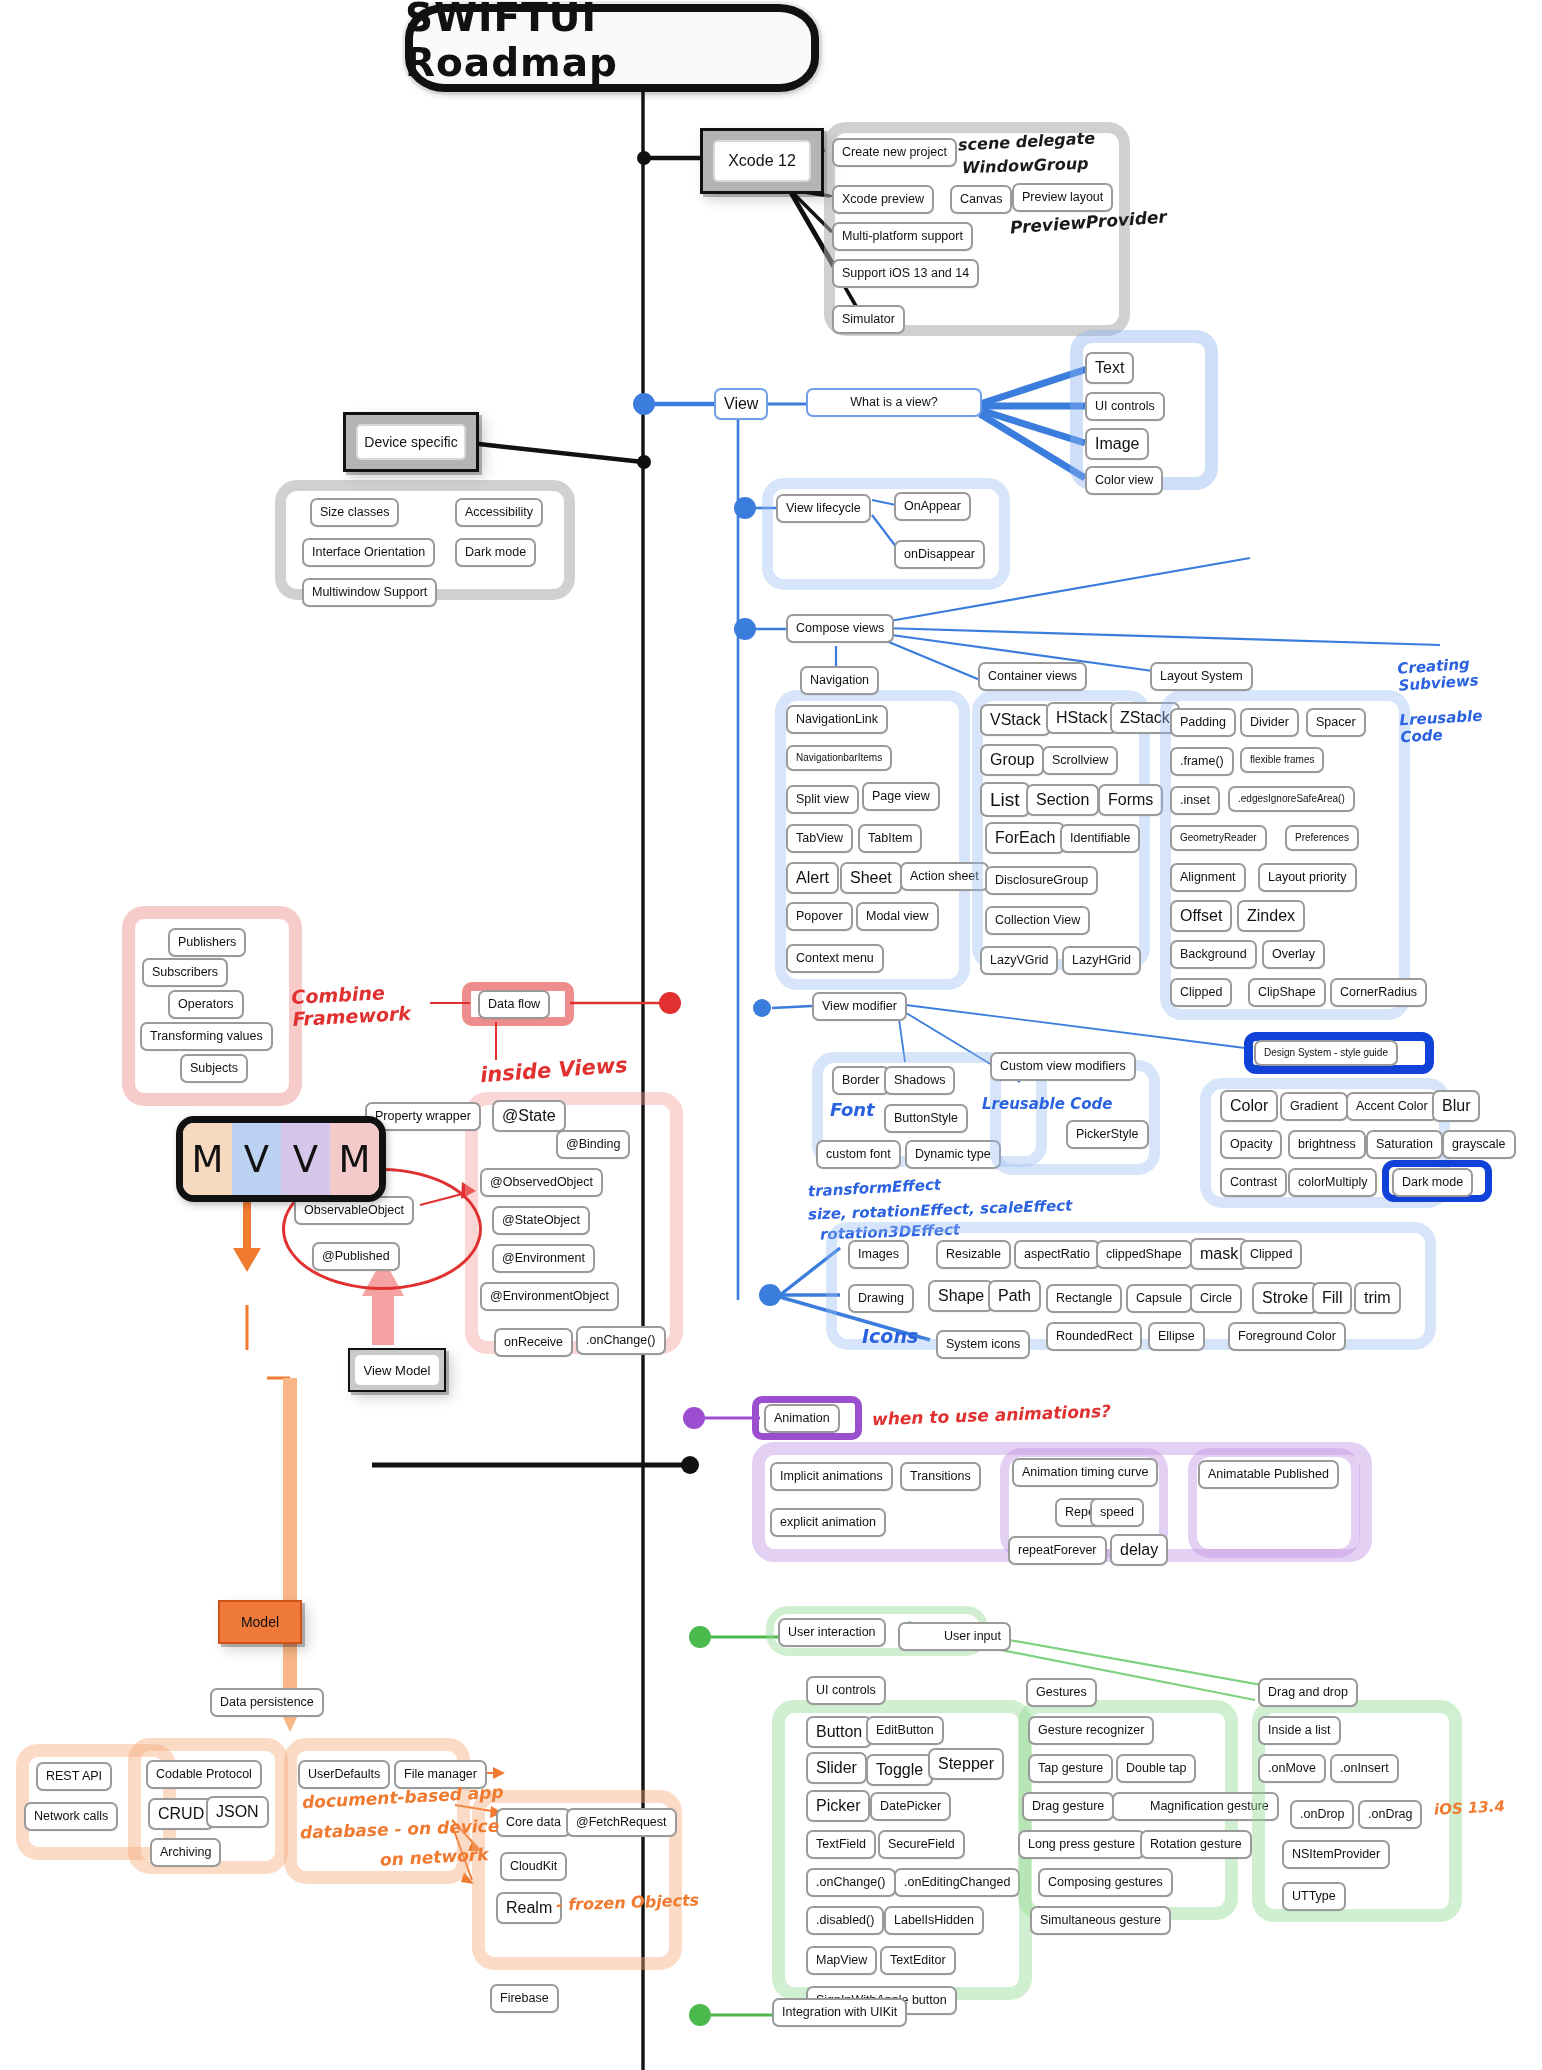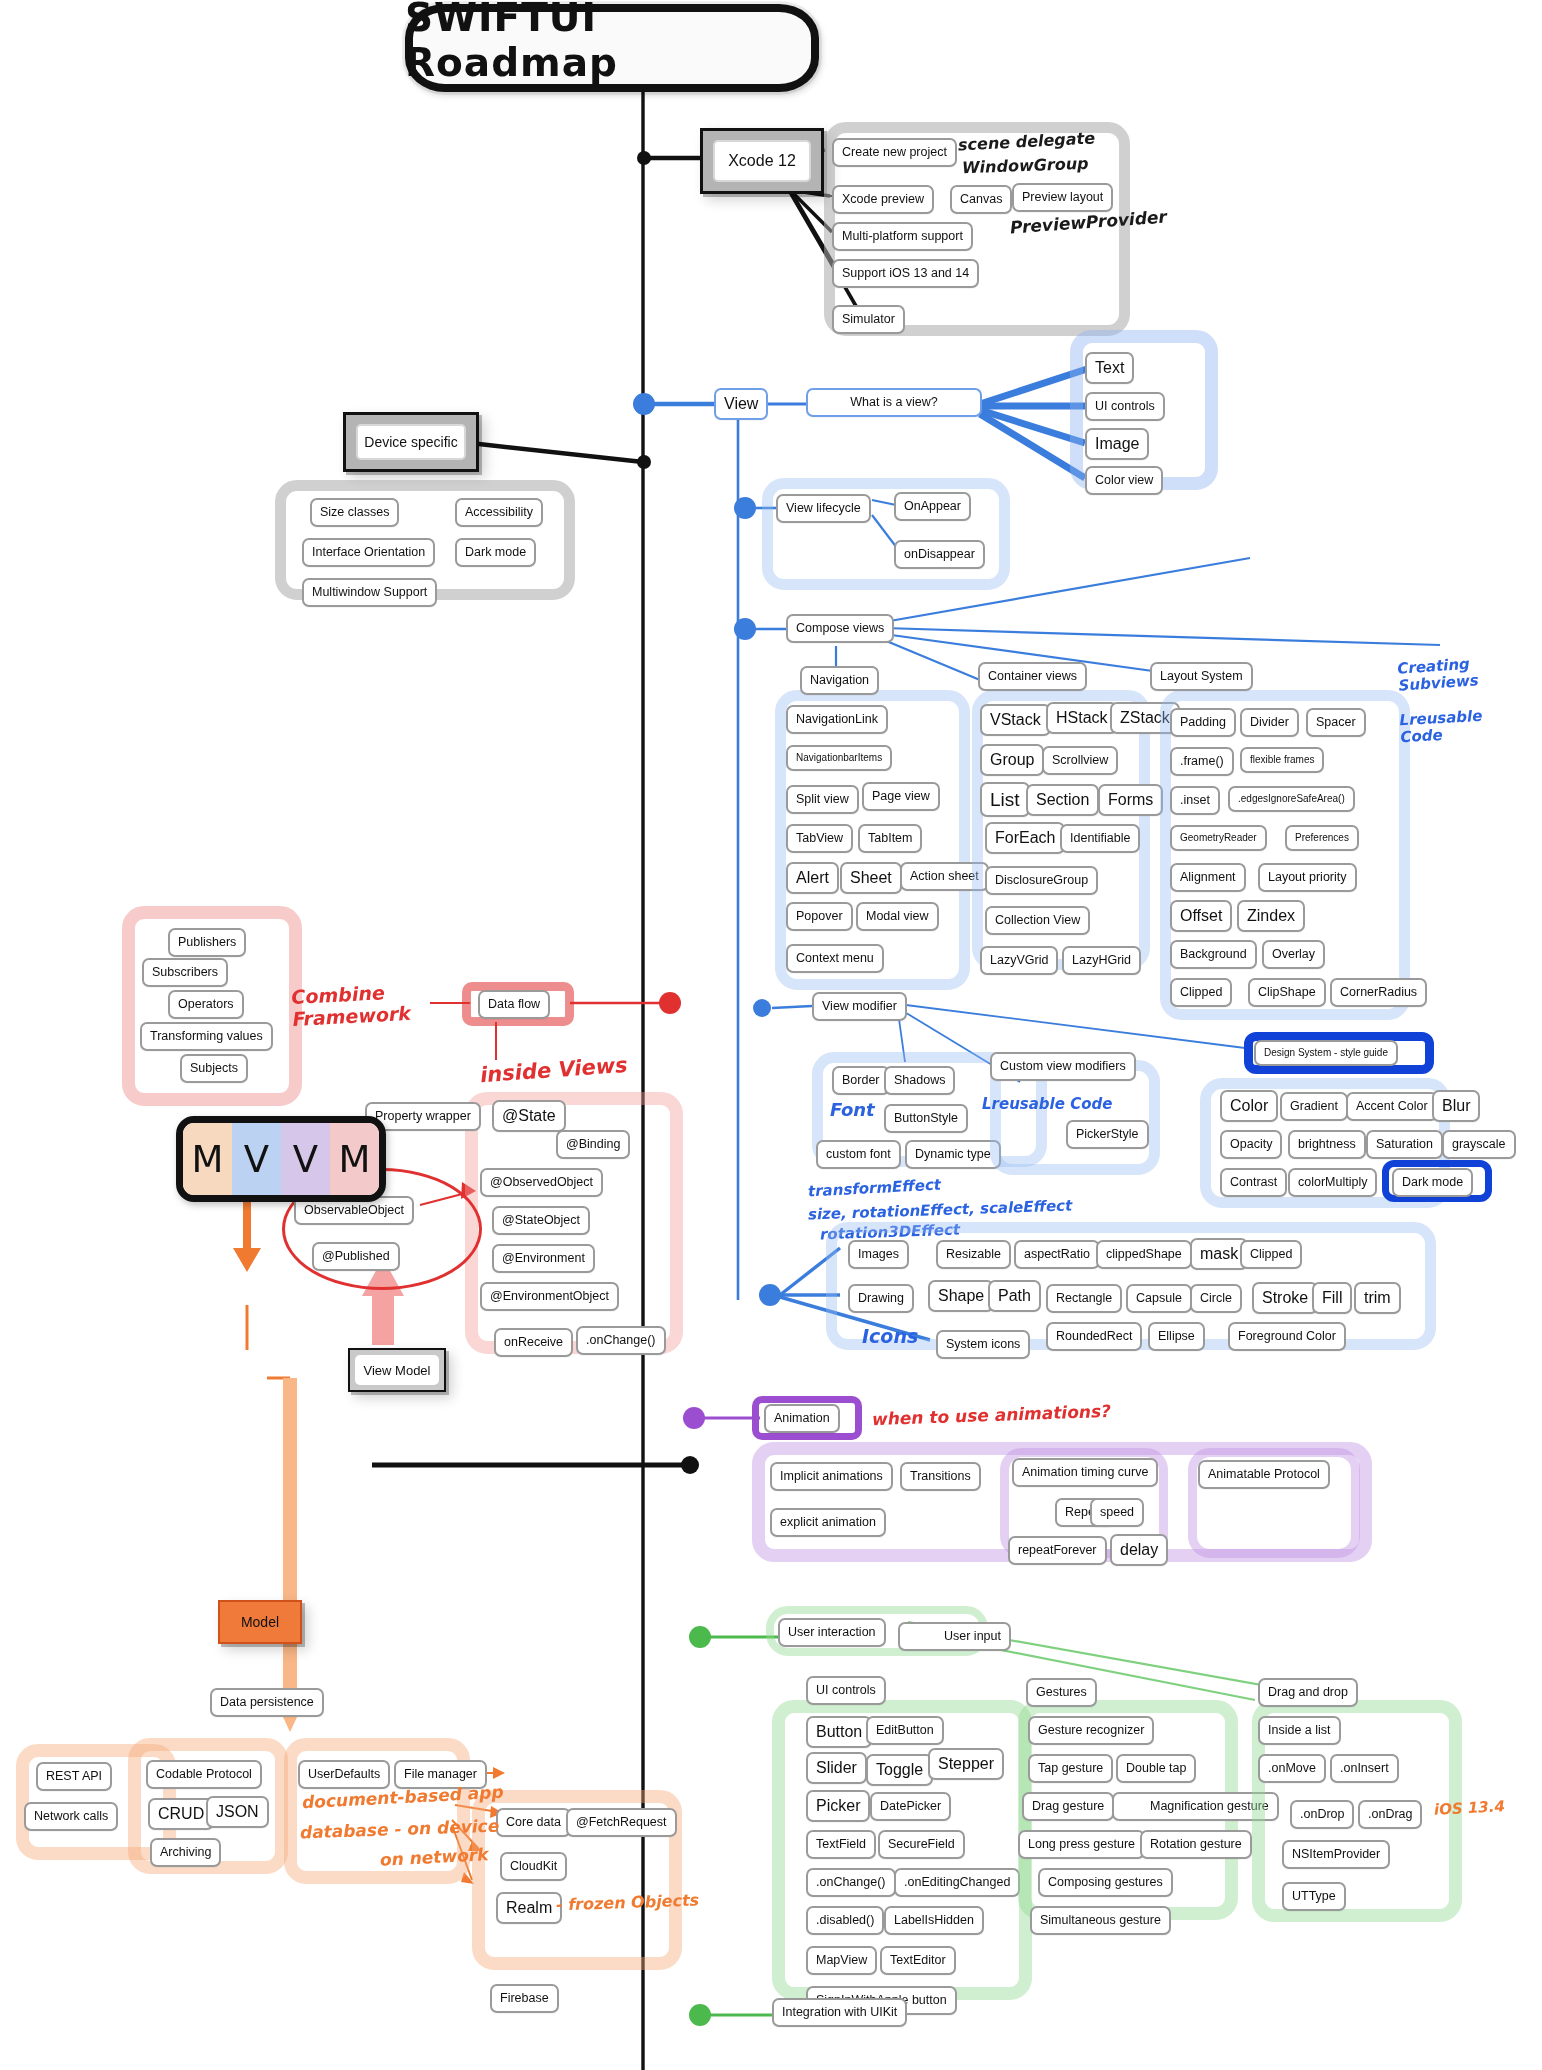--- a/index.html
+++ b/index.html
@@ -718,21 +718,21 @@
       <span>speed</span>
     </div>
   <div class="nd sm" style="left:1008px;top:1536px;">
       <span>repeatForever</span>
     </div>
   <div class="nd mid" style="left:1110px;top:1534px;">
       <span>delay</span>
     </div>
   <div class="grp purple" style="left:1188px;top:1448px;width:172px;height:110px;border-width:9px;"></div>
   <div class="nd sm" style="left:1198px;top:1460px;">
-      <span>Animatable Protocol</span>
+      <span>Animatable Published</span>
     </div>
 
   <div class="grp green" style="left:766px;top:1606px;width:222px;height:50px;border-width:8px;"></div>
   <div class="nd sm" style="left:778px;top:1618px;">
       <span>User interaction</span>
     </div>
   <div class="nd sm" style="left:898px;top:1622px;padding-left:44px;">
       <span>User input</span>
     </div>
 

